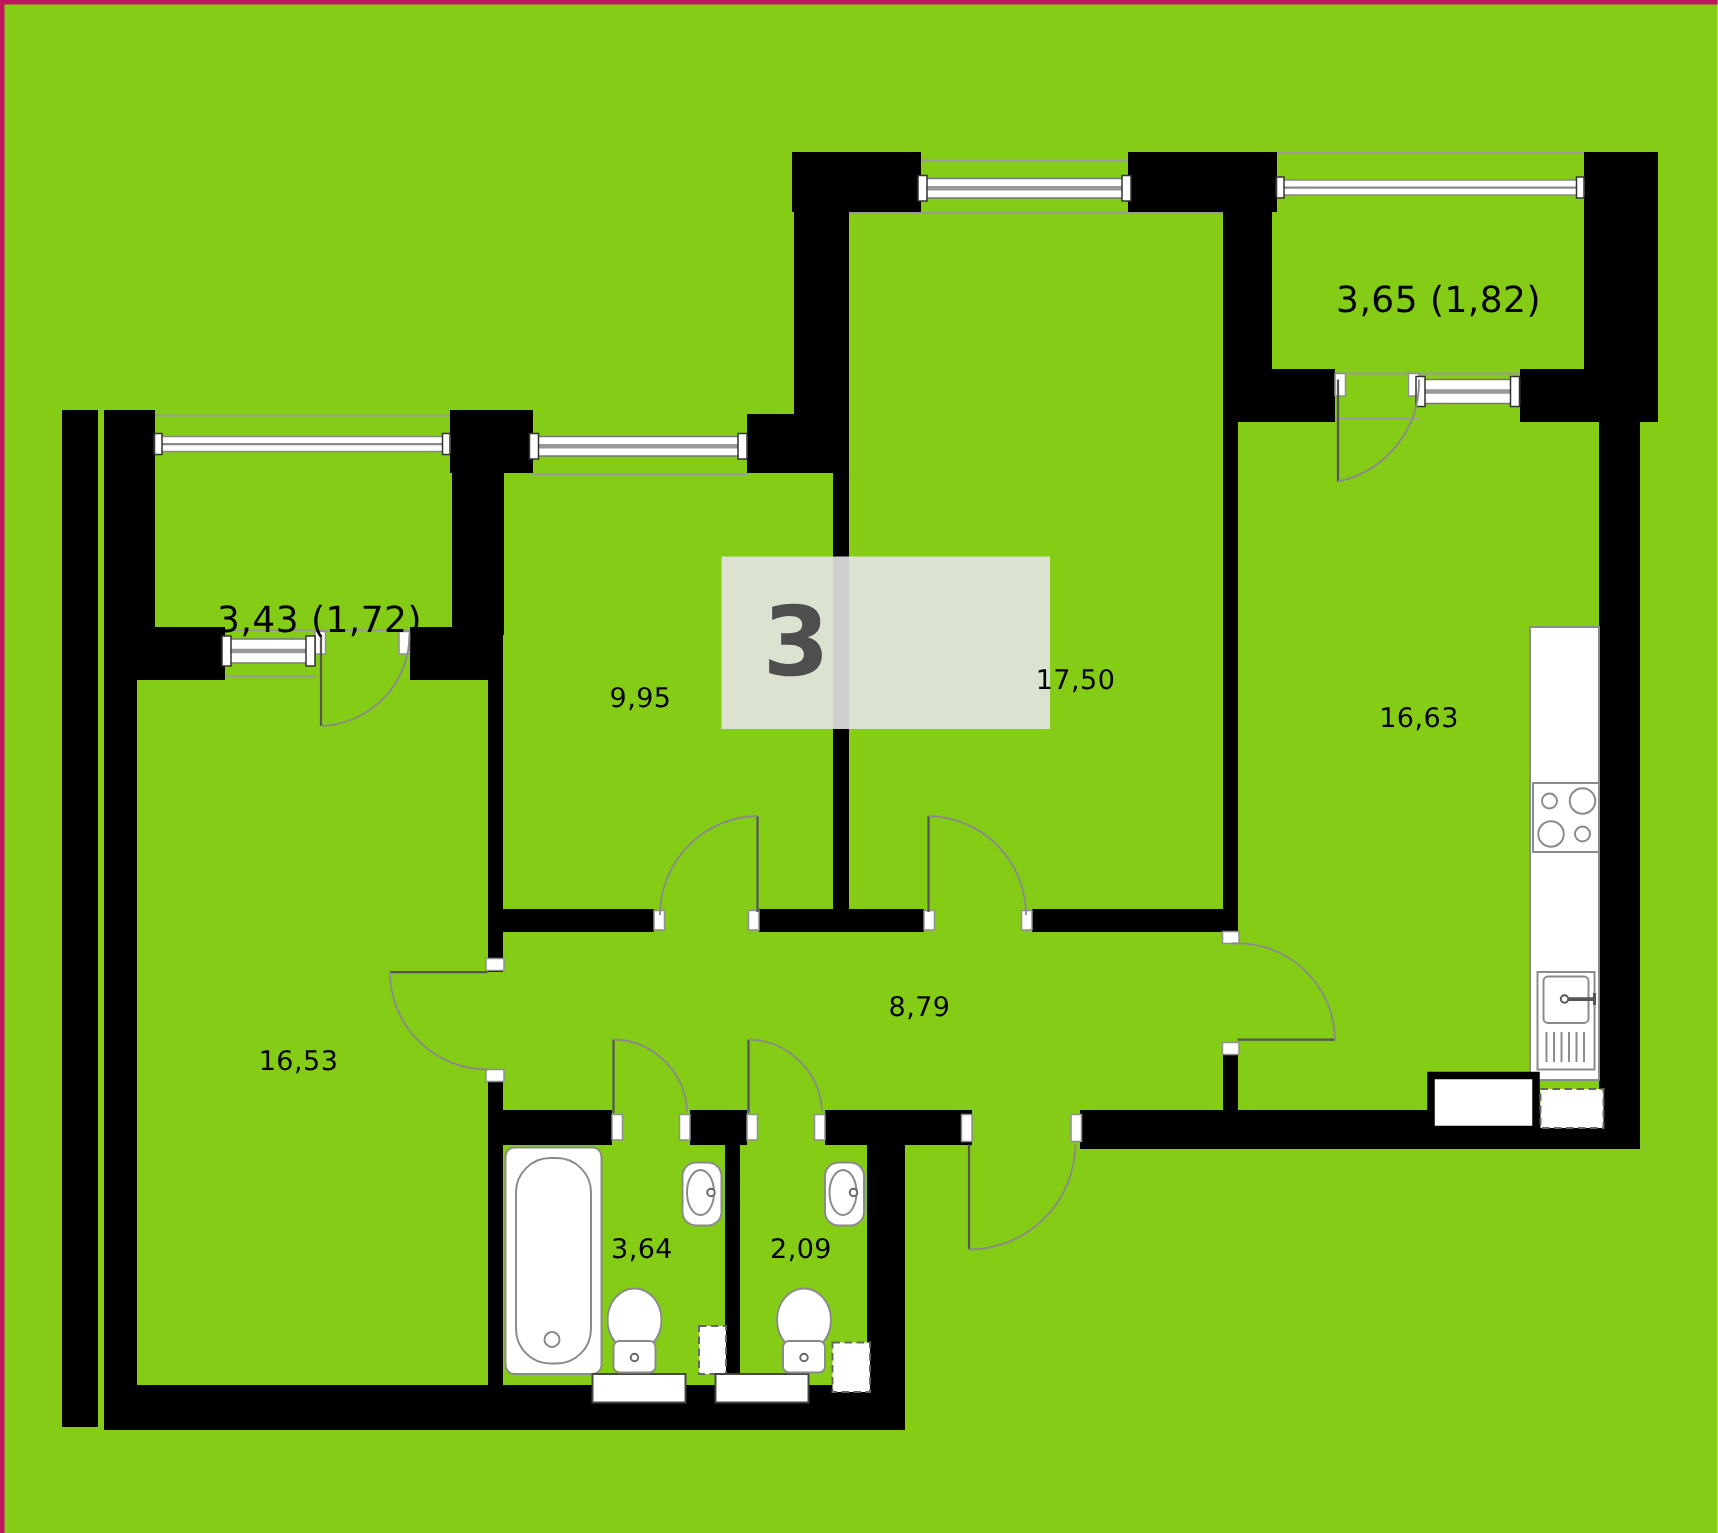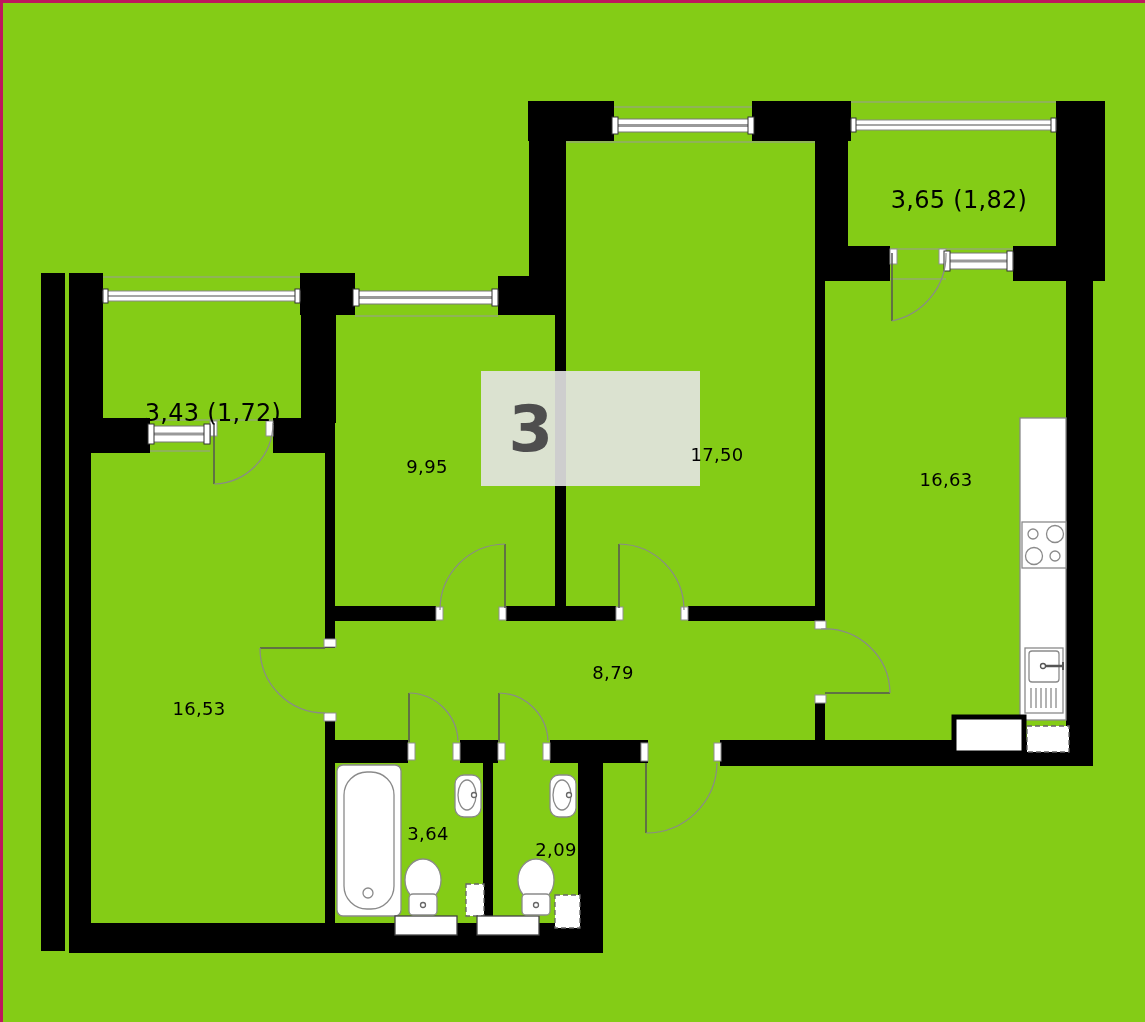--- a/index.html
+++ b/index.html
@@ -227,19 +227,19 @@
   </svg>
 
   <div class="room-label small" style="left:956px;top:197px;">3,65 (1,82)</div>
   <div class="room-label small" style="left:210px;top:367px;margin-top:43px;">3,43 (1,72)</div>
   <div class="room-label" style="left:424px;top:463px;">9,95</div>
   <div class="room-label" style="left:714px;top:451px;">17,50</div>
   <div class="room-label" style="left:943px;top:476px;">16,63</div>
   <div class="room-label" style="left:196px;top:661px;margin-top:44px;">16,53</div>
   <div class="room-label" style="left:610px;top:669px;">8,79</div>
   <div class="room-label" style="left:425px;top:830px;">3,64</div>
-  <div class="room-label" style="left:553px;top:830px;margin-top:16px;">2,09</div>
+  <div class="room-label" style="left:531px;top:830px;">2,09</div>
 
   <div id="unit-badge">
     <div id="badge-rooms">3</div>
   </div>
 
 </div>
 
 </body></html>

